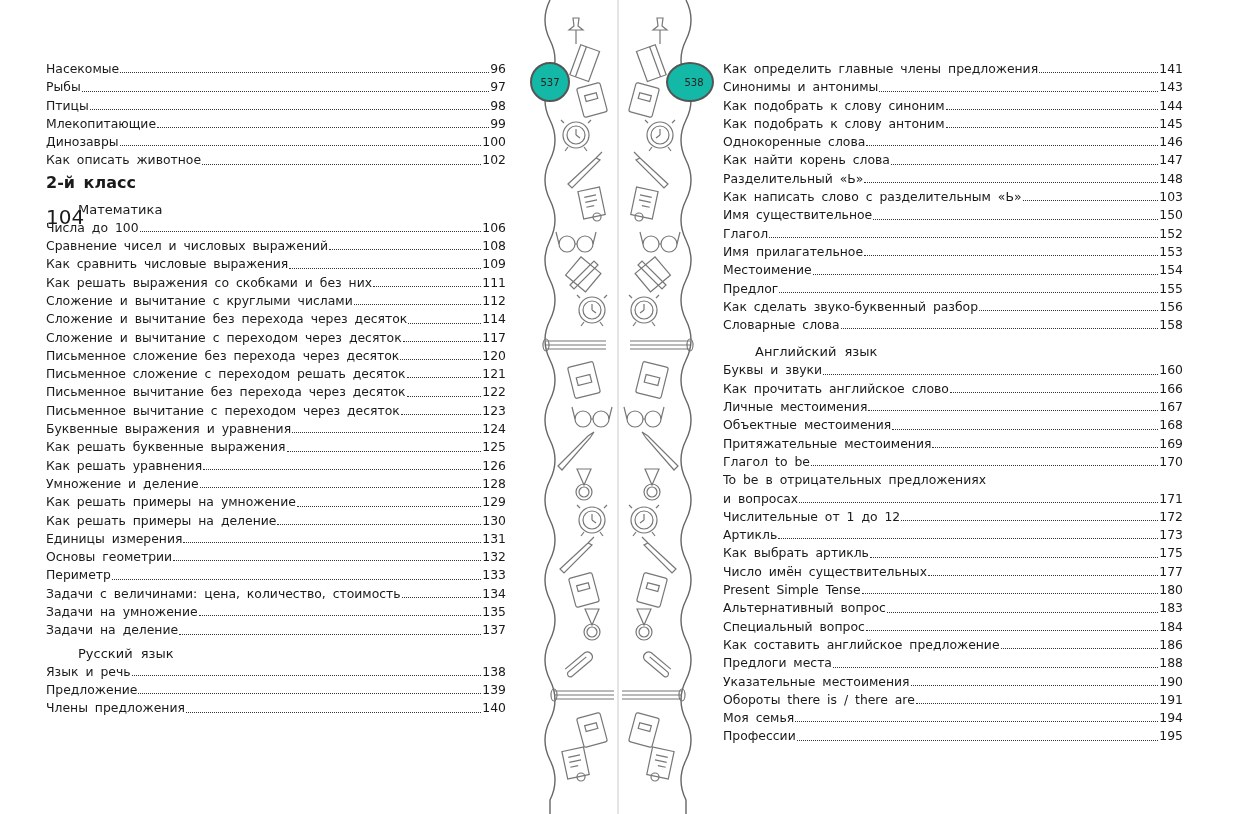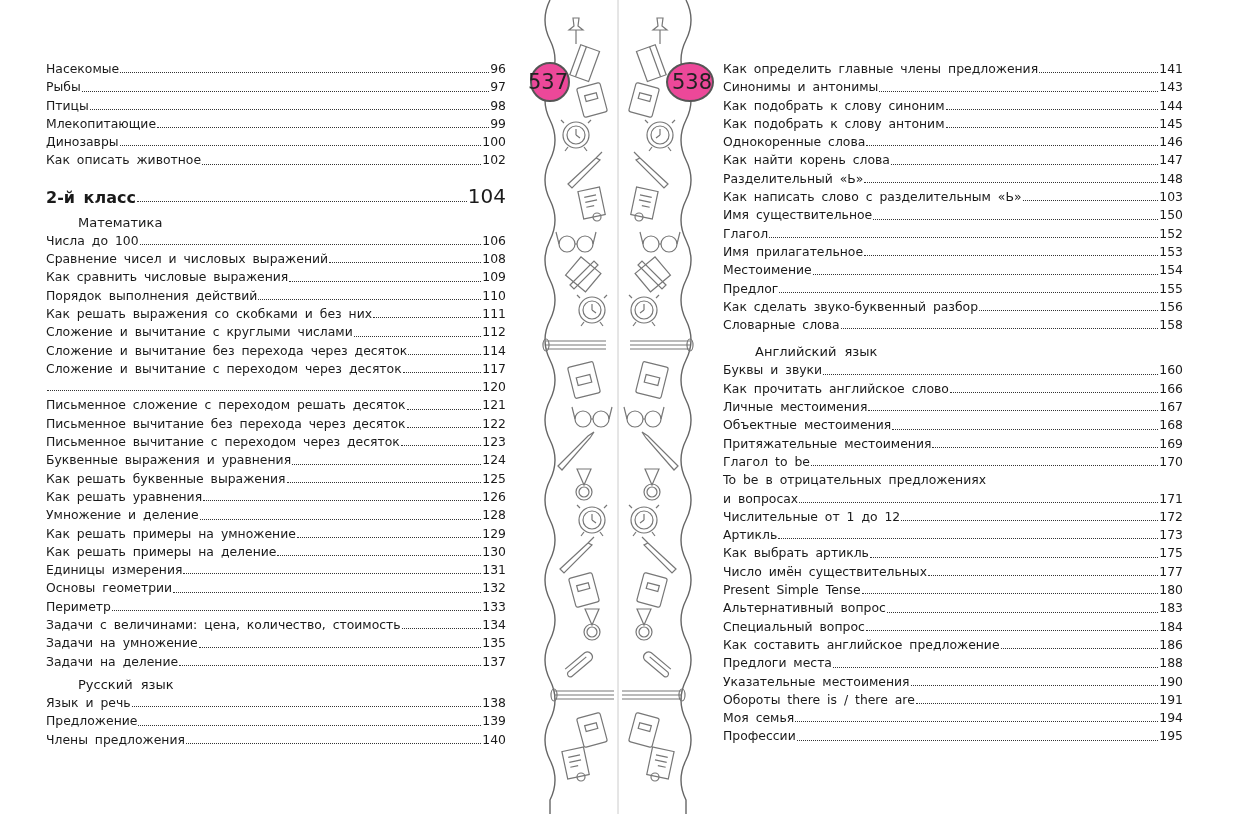--- a/index.html
+++ b/index.html
@@ -13,31 +13,31 @@
   .row {
     display: flex; align-items: baseline; height: 18.3px; line-height: 18.3px;
     white-space: nowrap; word-spacing: 3px;
   }
   .row .t { flex: 0 0 auto; }
   .row .dots {
     flex: 1 1 auto; overflow: hidden; margin: 0 1px;
     border-bottom: 1.3px dotted #333; height: 0; align-self: flex-end; margin-bottom: 5px;
   }
   .row .p { flex: 0 0 auto; text-align: right; word-spacing: 0; }
-  .grade { font-weight: bold; font-size: 16px; height: 26px; line-height: 26px; margin-top: 13px; }
+  .grade { font-weight: bold; font-size: 16px; height: 26px; line-height: 26px; margin-top: 0; flex-direction: column; }
   .grade .p { font-weight: normal; font-size: 20px; }
   .grade .dots { margin-bottom: 7px; }
   .subject { font-weight: normal; font-size: 13px; height: 18px; line-height: 18px; margin-top: 5px; word-spacing: 4px; margin-left: 32px; }
 
   
   #strip { position: absolute; left: 528px; top: 0; width: 180px; height: 814px; }
   .pagenum {
     position: absolute; width: 36px; height: 36px; border: 2.3px solid #555; border-radius: 50%;
-    background: #ec4899; display: flex; align-items: center; justify-content: flex-end;
-    font-size: 21px; color: #222;
+    background: #14b8a6; display: flex; align-items: center; justify-content: center;
+    font-size: 10px; color: #222;
   }
   #pn-left  { left: 530px; top: 62px; }
   #pn-right { left: 666px; top: 62px; padding-left: 8px; }
 </style>
 </head>
 <body>
 
 <div id="left-col" class="col">
     <div class="row">
       <span class="t">Насекомые</span>
@@ -84,45 +84,41 @@
       <span class="t">Сравнение чисел и числовых выражений</span>
       <span class="dots"></span>
       <span class="p">108</span>
     </div>
     <div class="row">
       <span class="t">Как сравнить числовые выражения</span>
       <span class="dots"></span>
       <span class="p">109</span>
     </div>
     <div class="row">
-      <span class="t">Порядок выполнения действий</span>
-      <span class="dots"></span>
-      <span class="p">110</span>
-    </div>
-    <div class="row">
       <span class="t">Как решать выражения со скобками и без них</span>
       <span class="dots"></span>
       <span class="p">111</span>
     </div>
     <div class="row">
       <span class="t">Сложение и вычитание с круглыми числами</span>
       <span class="dots"></span>
       <span class="p">112</span>
     </div>
     <div class="row">
       <span class="t">Сложение и вычитание без перехода через десяток</span>
       <span class="dots"></span>
       <span class="p">114</span>
     </div>
     <div class="row">
       <span class="t">Сложение и вычитание с переходом через десяток</span>
       <span class="dots"></span>
       <span class="p">117</span>
     </div>
     <div class="row">
+      <span class="t">Письменное сложение без перехода через десяток</span>
       <span class="dots"></span>
       <span class="p">120</span>
     </div>
     <div class="row">
       <span class="t">Письменное сложение с переходом решать десяток</span>
       <span class="dots"></span>
       <span class="p">121</span>
     </div>
     <div class="row">
       <span class="t">Письменное вычитание без перехода через десяток</span>

